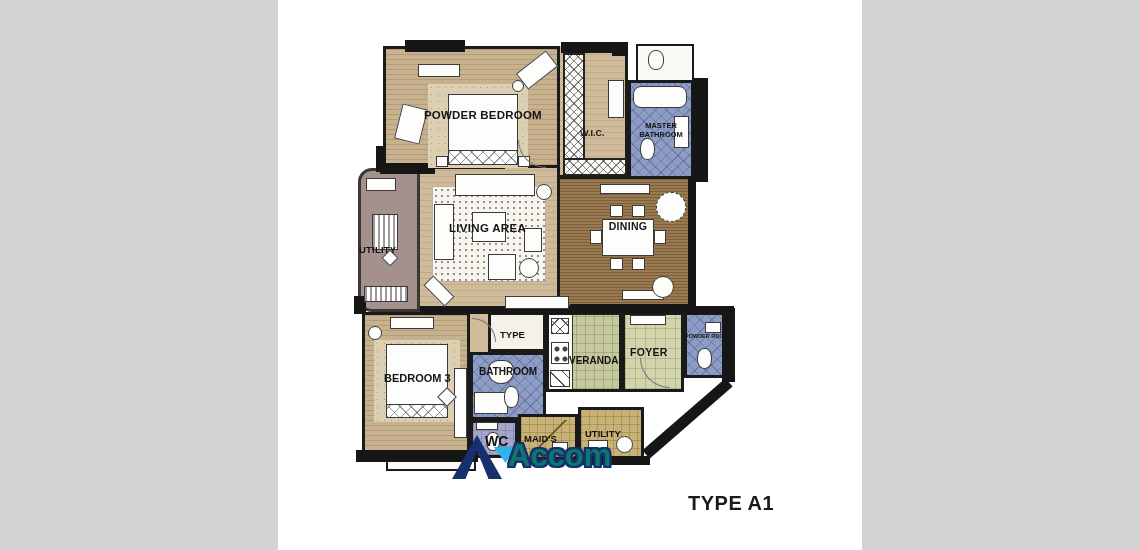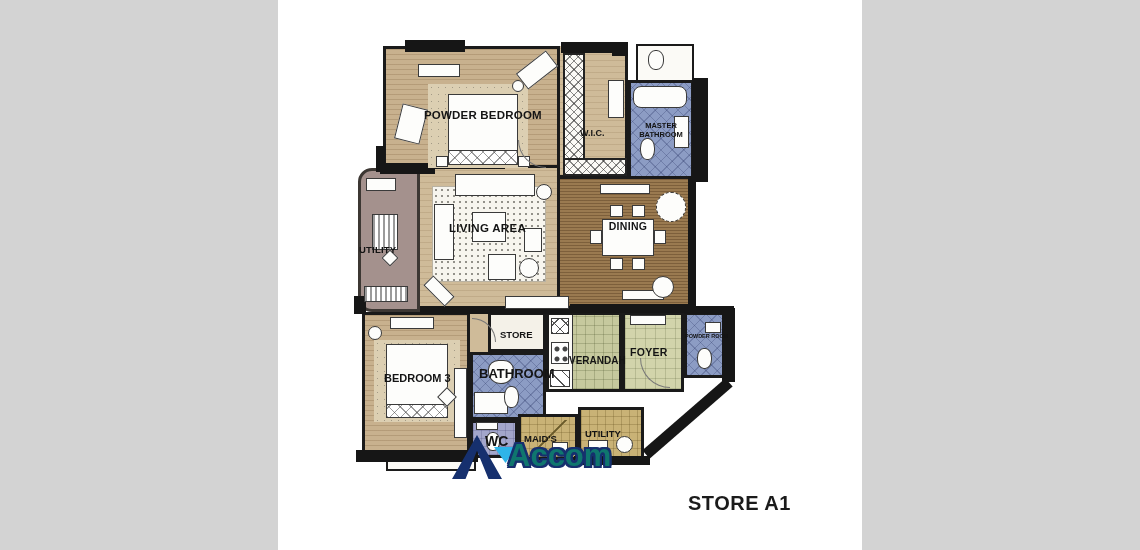--- a/index.html
+++ b/index.html
@@ -99,21 +99,21 @@
   .l-wic      { left:580px; top:128px; font-size:9px; }
   .l-mbath    { left:631px; top:122px; font-size:7.5px; width:60px; text-align:center; white-space:normal; line-height:1.15; }
   .l-verandah { left:359px; top:244px; font-size:9.5px; letter-spacing:.2px; }
   .l-living   { left:449px; top:222px; font-size:11.5px; letter-spacing:.3px; }
   .l-dining   { position:static; font-size:10.5px; letter-spacing:.3px; }
   .l-store    { left:500px; top:329px; font-size:9.5px; }
   .l-kitchen  { left:569px; top:355px; font-size:10px; }
   .l-foyer    { left:630px; top:346px; font-size:10.5px; letter-spacing:.3px;text-align:right; }
   .l-powder   { left:685px; top:333px; font-size:5.5px; width:42px; text-align:center; }
   .l-bed2     { left:384px; top:372px; font-size:11px; }
-  .l-bath2    { left:479px; top:366px; font-size:13px; }
+  .l-bath2    { left:479px; top:366px; font-size:10px; }
   .l-wc       { left:485px; top:433px; font-size:14px; }
   .l-maids    { left:524px; top:433px; font-size:9.5px; }
   .l-utility  { left:585px; top:428px; font-size:9.5px; }
 
   
   .wm { position:absolute; z-index:40; }
   .wm-a { left:452px; top:435px; width:50px; height:44px; background:#16306e;
           clip-path:polygon(50% 0, 100% 100%, 73% 100%, 50% 36%, 27% 100%, 0 100%); }
   .wm-tri { left:494px; top:447px; width:23px; height:16px; background:#2fb4e9;
           clip-path:polygon(0 0, 100% 0, 50% 100%); }
@@ -248,28 +248,28 @@
   <div class="furn" style="left:616px;top:436px;width:17px;height:17px;border-radius:50%;"></div>
 
   <div class="arc" style="left:518px;top:140px;width:28px;height:28px;border-radius:0 0 0 100%;border-right:none;border-top:none;"></div>
   <div class="arc" style="left:472px;top:318px;width:24px;height:24px;border-radius:0 100% 0 0;border-left:none;border-bottom:none;"></div>
 
   <span class="lbl l-master">POWDER BEDROOM</span>
   <span class="lbl l-wic">W.I.C.</span>
   <span class="lbl l-mbath">MASTER BATHROOM</span>
   <span class="lbl l-verandah">UTILITY</span>
   <span class="lbl l-living">LIVING AREA</span>
-  <span class="lbl l-store">STORE</span>
+  <span class="lbl l-store">TYPE</span>
   <span class="lbl l-kitchen">VERANDAH</span>
   <span class="lbl l-foyer">FOYER</span>
   <span class="lbl l-powder">POWDER ROOM</span>
   <span class="lbl l-bed2">BEDROOM 3</span>
   <span class="lbl l-bath2">BATHROOM</span>
   <span class="lbl l-wc">WC</span>
   <span class="lbl l-maids">MAID'S</span>
   <span class="lbl l-utility">UTILITY</span>
 
   <div class="wm wm-a"></div>
   <div class="wm wm-tri"></div>
   <div class="wm wm-text">Accom</div>
 
-  <div class="type-label">STORE A1</div>
+  <div class="type-label">TYPE A1</div>
 </div>
 
 </body></html>

